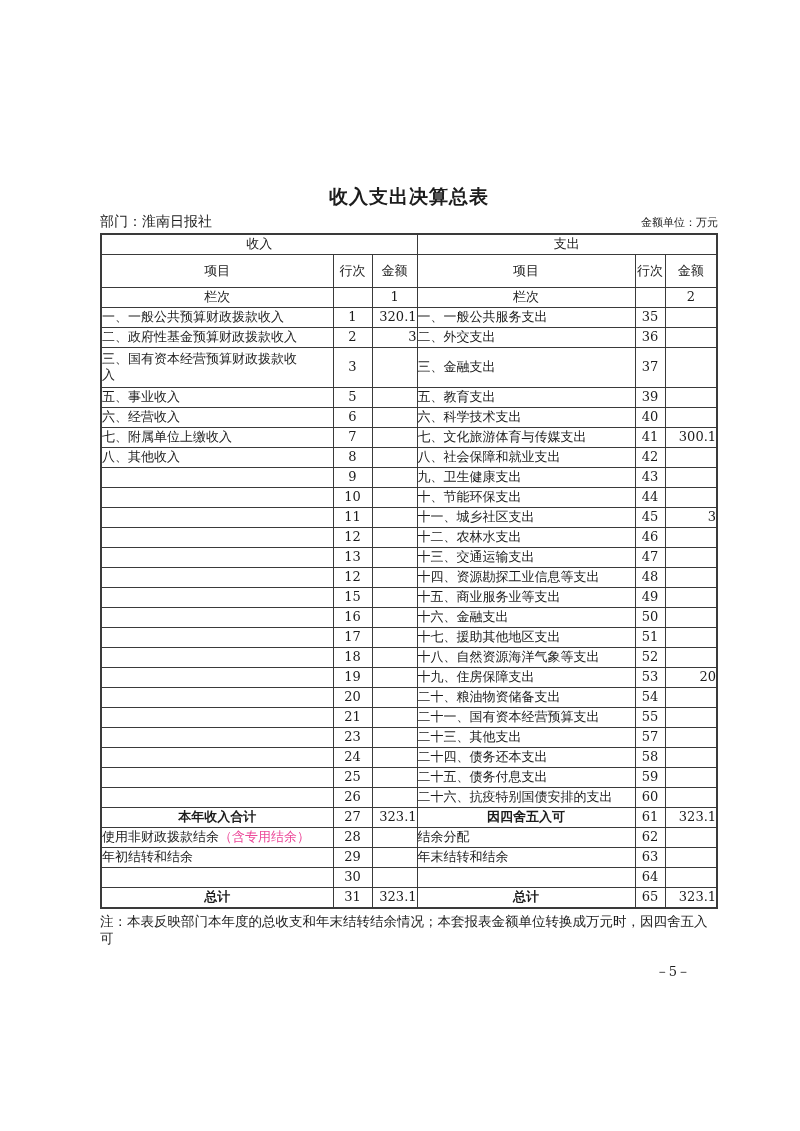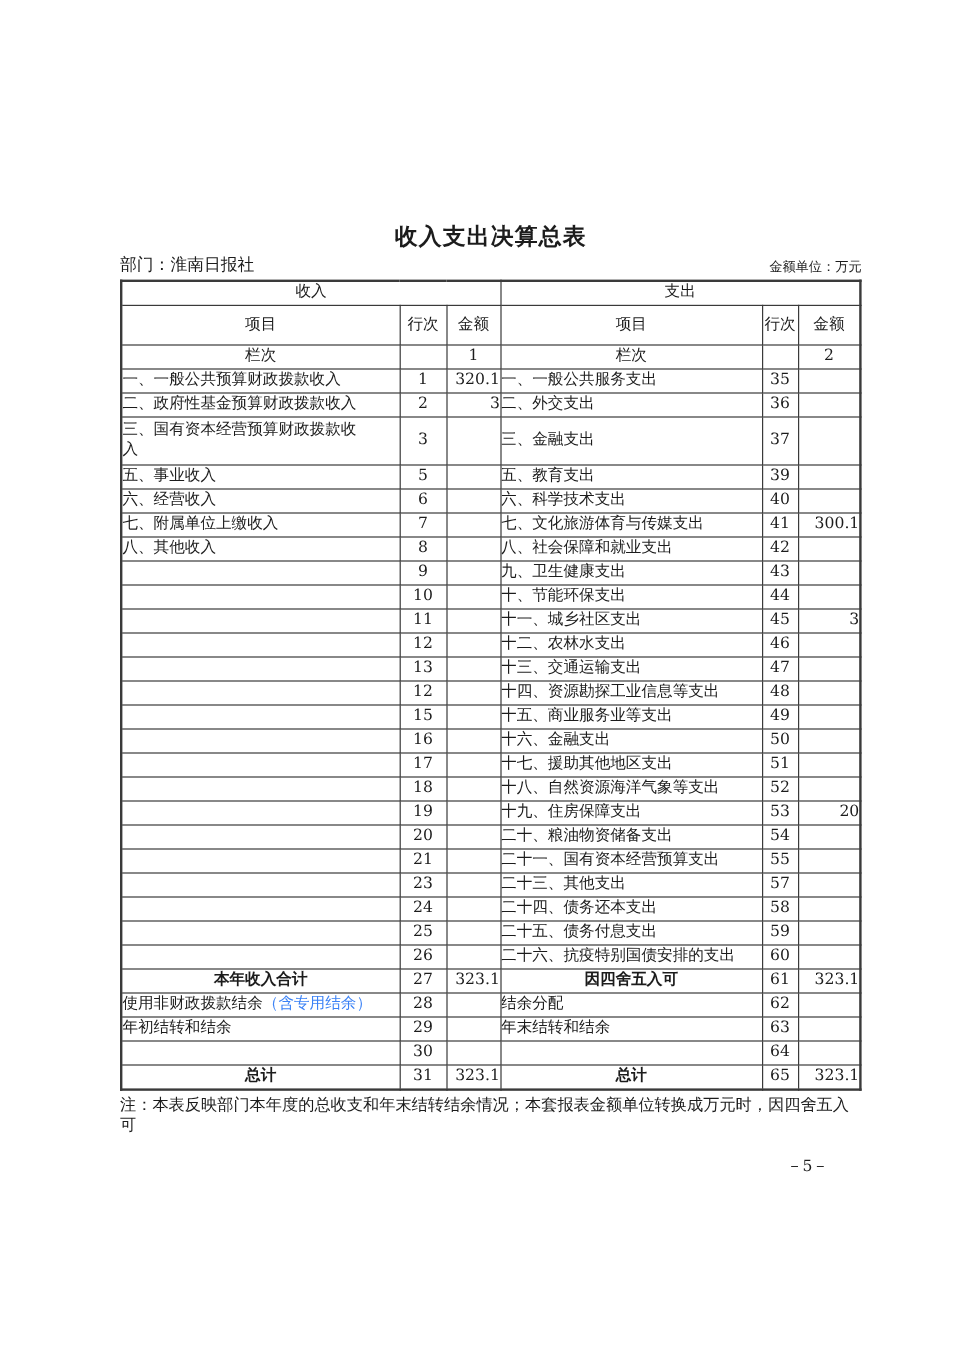--- a/index.html
+++ b/index.html
@@ -280,21 +280,21 @@
           </tr>
           <tr class="emph">
             <td class="item">本年收入合计</td>
             <td class="num">27</td>
             <td class="amt">323.1</td>
             <td class="item">因四舍五入可</td>
             <td class="num">61</td>
             <td class="amt">323.1</td>
           </tr>
           <tr>
-            <td class="item">使用非财政拨款结余<span style="color: #3b82f6;">（含专用结余）</span></td>
+            <td class="item">使用非财政拨款结余<span style="color: #ec4899;">（含专用结余）</span></td>
             <td class="num">28</td>
             <td class="amt"></td>
             <td class="item">结余分配</td>
             <td class="num">62</td>
             <td class="amt"></td>
           </tr>
           <tr>
             <td class="item">年初结转和结余</td>
             <td class="num">29</td>
             <td class="amt"></td>

